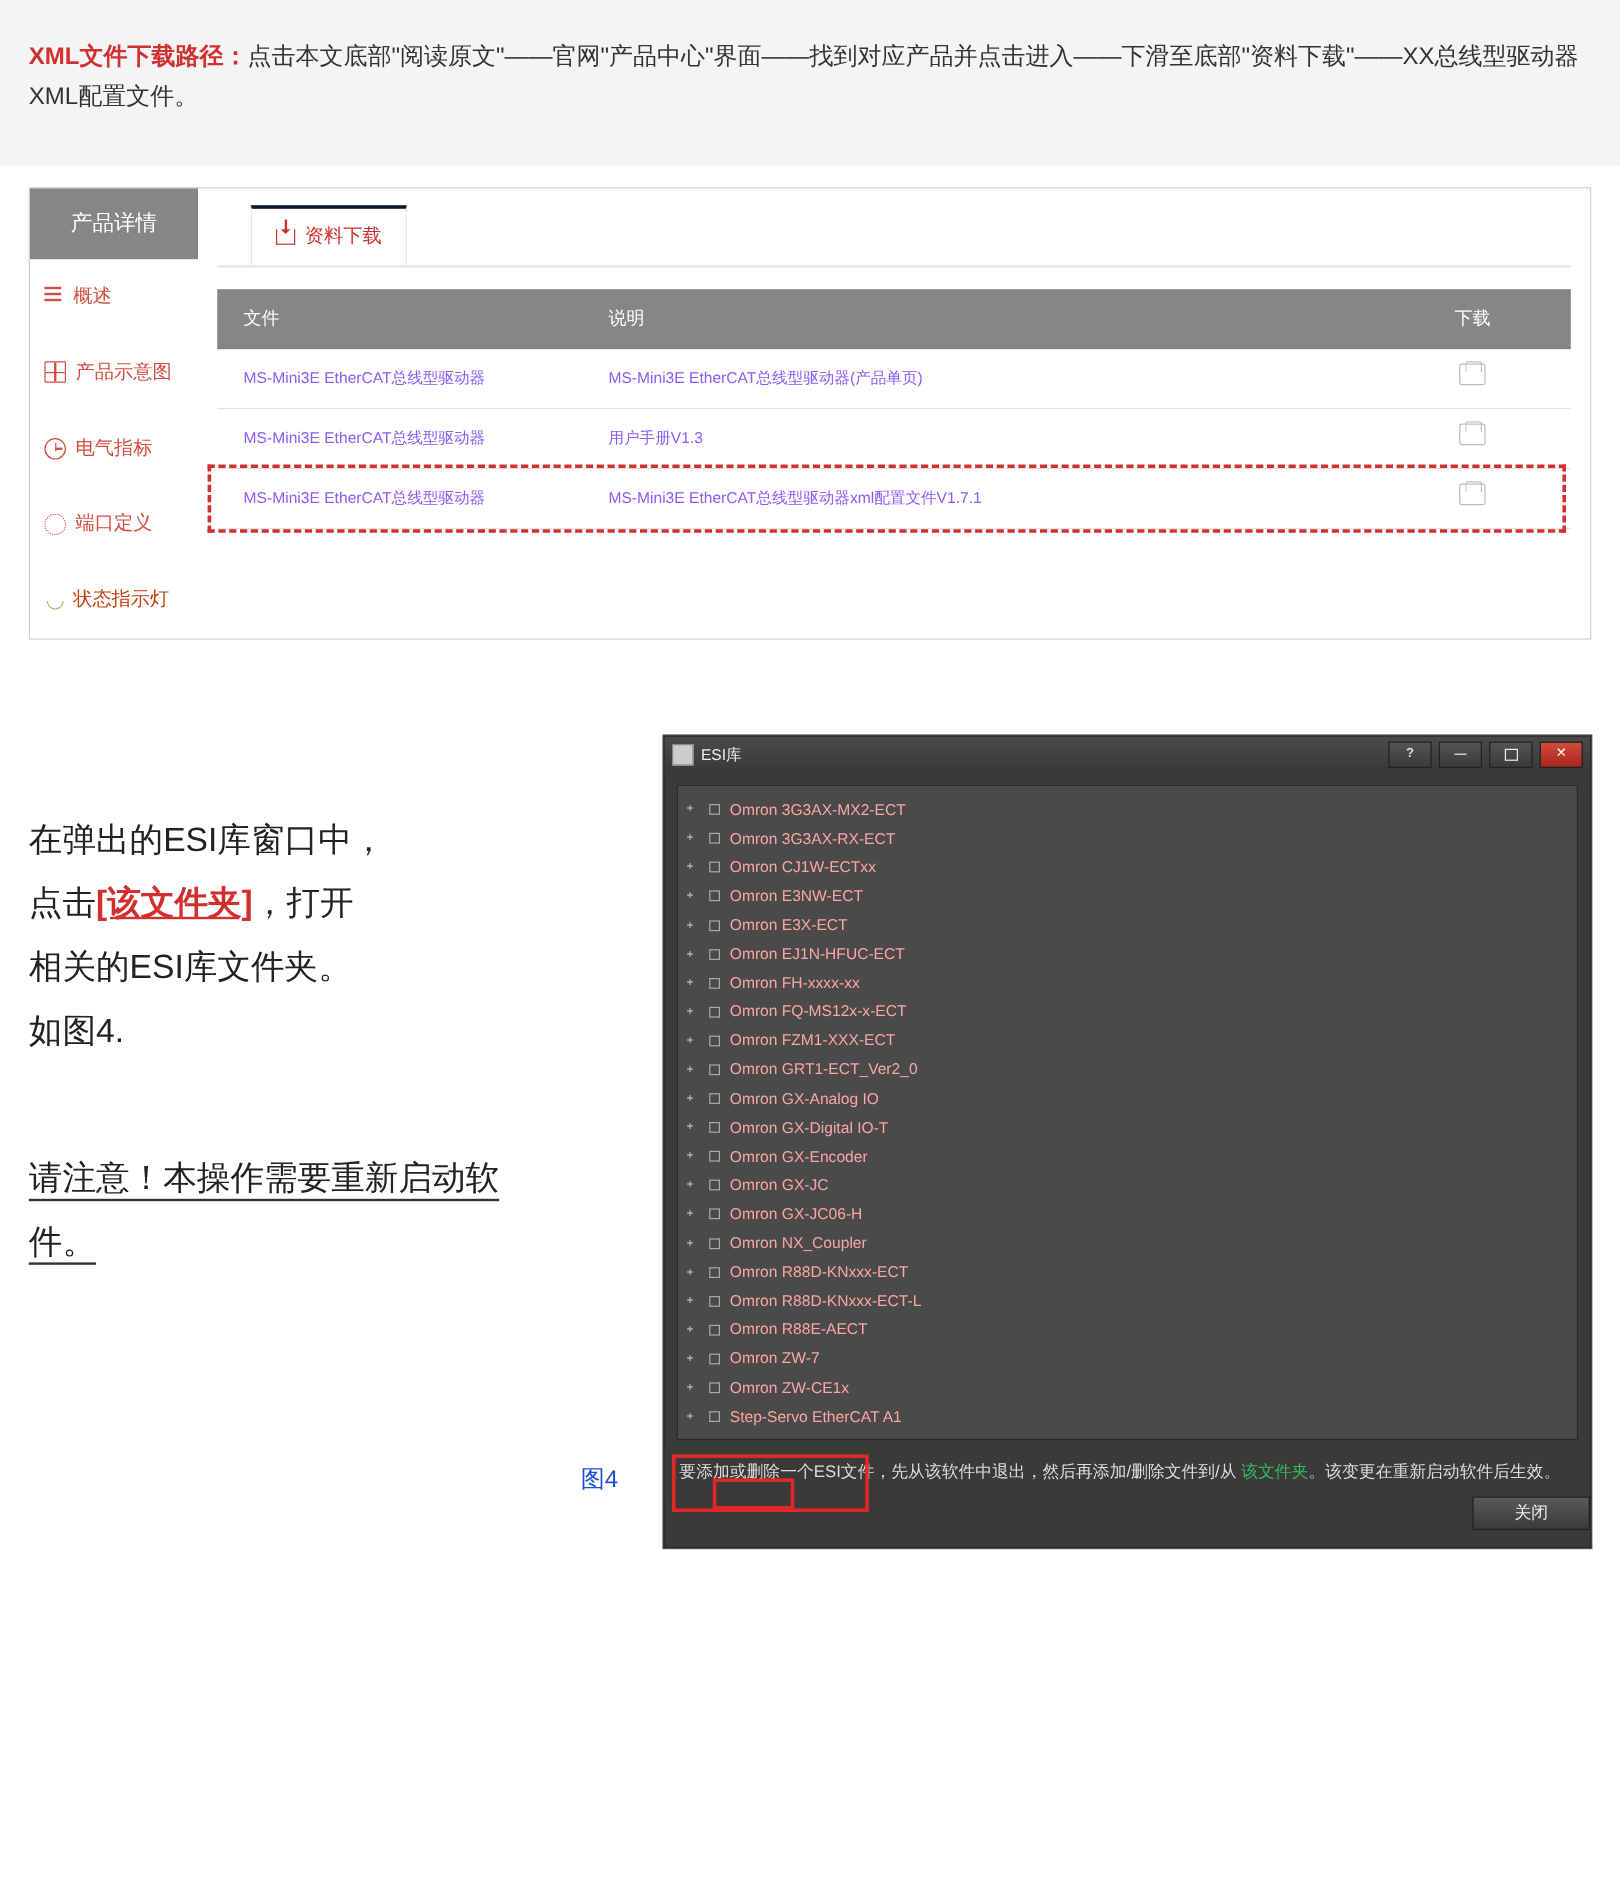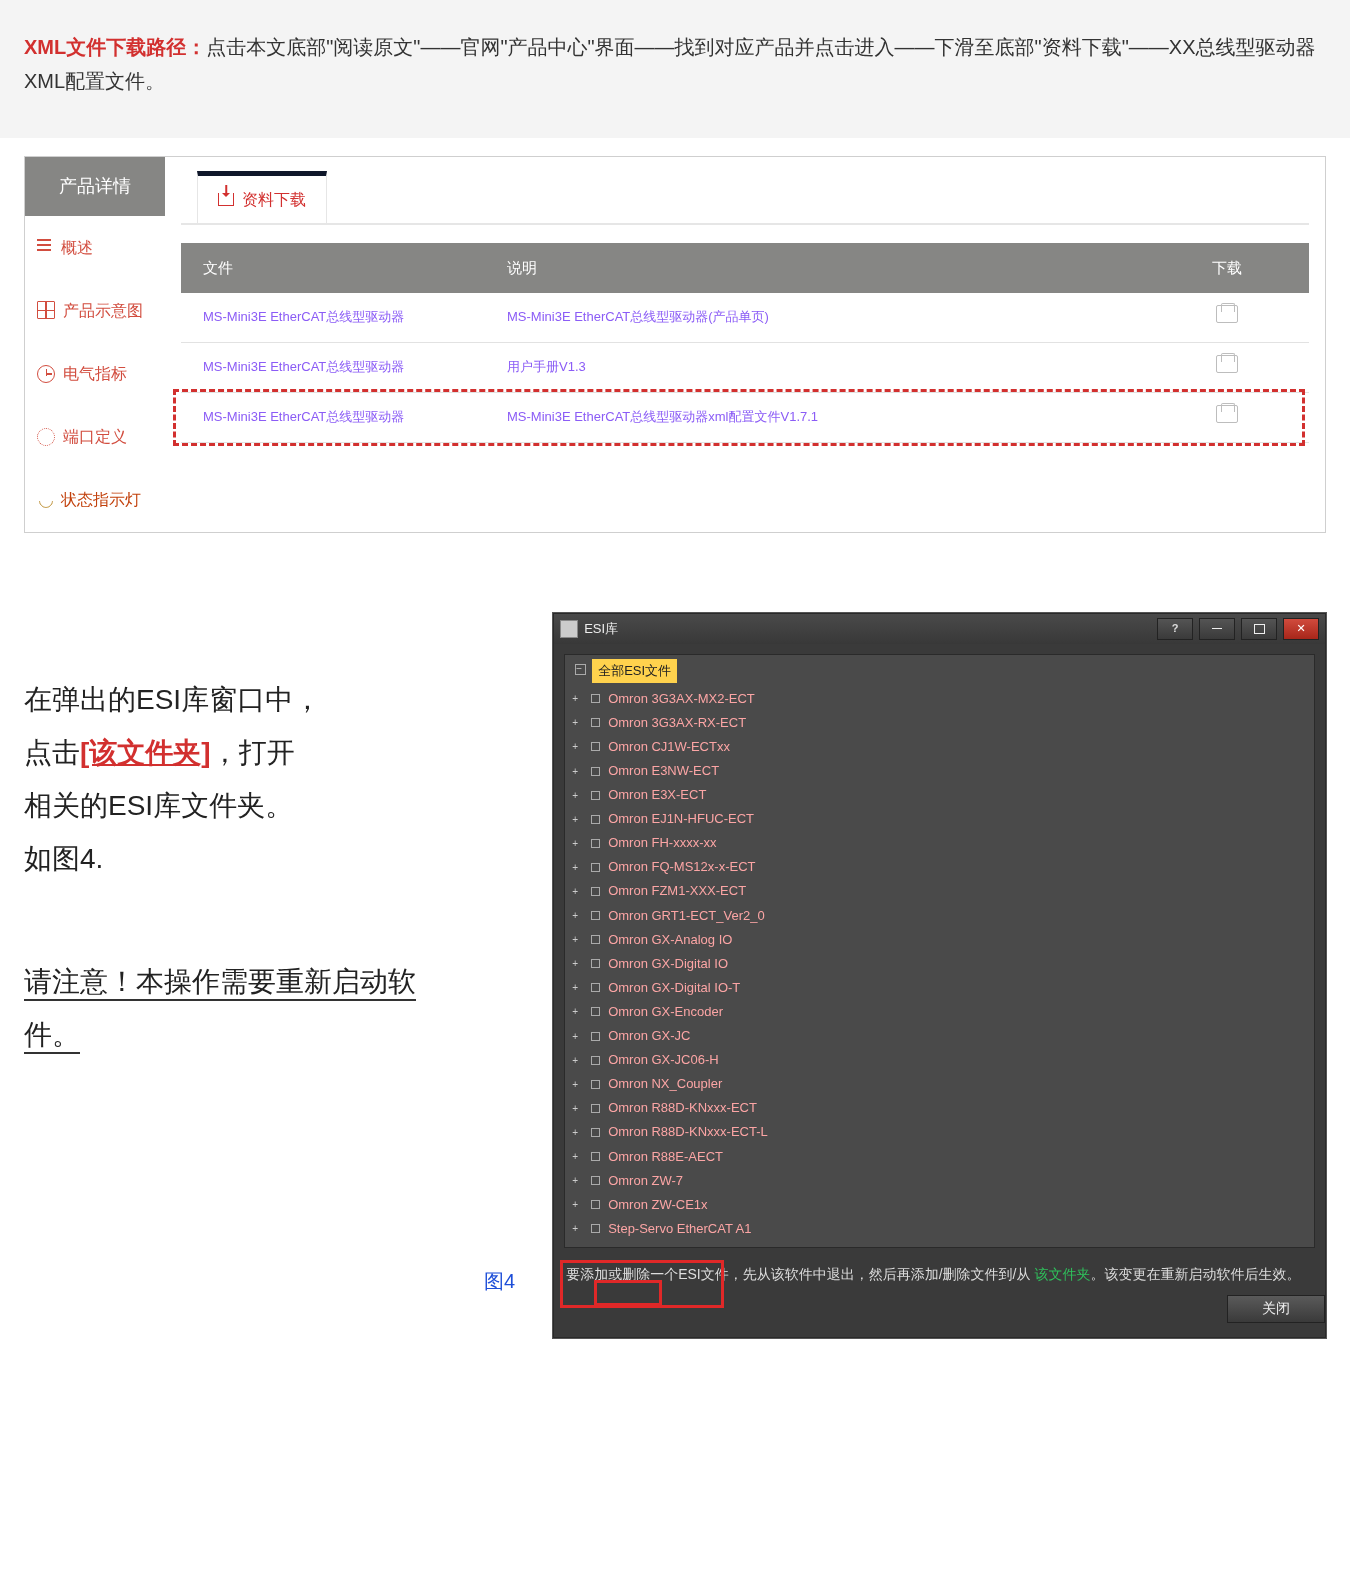--- a/index.html
+++ b/index.html
@@ -19,21 +19,21 @@
 .ic-grid::before{content:"";position:absolute;left:45%;top:0;bottom:0;width:1.5px;background:#d24d3f;}
 .ic-grid::after{content:"";position:absolute;top:45%;left:0;right:0;height:1.5px;background:#d24d3f;}
 .ic-clock{border:1.5px solid #d24d3f;border-radius:50%;position:relative;}
 .ic-clock::before{content:"";position:absolute;left:48%;top:20%;width:1.5px;height:45%;background:#d24d3f;}
 .ic-clock::after{content:"";position:absolute;left:48%;top:48%;width:40%;height:1.5px;background:#d24d3f;}
 .ic-gear{border:1.5px dotted #d24d3f;border-radius:50%;}
 .ic-wrench{position:relative;}
 .ic-wrench::before{content:"";position:absolute;left:2px;top:2px;width:12px;height:12px;border:1.5px solid #c9a45a;border-radius:50%;border-top-color:transparent;border-left-color:transparent;transform:rotate(45deg);}
 .main{flex:1;padding:14px 16px 24px 16px;}
 .tab-row{border-bottom:2px solid #e6e6e6;display:flex;margin-bottom:18px;}
-.tab{padding:10px 20px;font-size:16px;color:#d2302f;border-top:5px solid #0f172a;border-left:1px solid #e6e6e6;border-right:1px solid #e6e6e6;background:#fff;display:flex;align-items:center;gap:8px;margin-left:16px;}
+.tab{padding:10px 20px;font-size:16px;color:#d2302f;border-top:3px solid #0f172a;border-left:1px solid #e6e6e6;border-right:1px solid #e6e6e6;background:#fff;display:flex;align-items:center;gap:8px;margin-left:28px;}
 .tab .dl-ic{width:14px;height:12px;border:1.5px solid #d2302f;border-top:none;position:relative;display:inline-block;}
 .tab .dl-ic::before{content:"";position:absolute;left:50%;top:-8px;width:1.5px;height:10px;background:#d2302f;transform:translateX(-50%);}
 .tab .dl-ic::after{content:"";position:absolute;left:50%;top:0;transform:translateX(-50%);width:0;height:0;border-left:4px solid transparent;border-right:4px solid transparent;border-top:4px solid #d2302f;}
 .thead{display:flex;background:#868684;color:#fff;font-size:15px;}
 .th,.td{padding:12px 22px;}
 .col-file{flex:0 0 260px;}
 .col-desc{flex:1;}
 .col-dl{flex:0 0 120px;text-align:center;}
 .row{display:flex;border-bottom:1px solid #e2e2e2;font-size:13px;color:#8b5cf6;align-items:center;}
 .dl-pdf{width:20px;height:16px;border:1.5px solid #bdbdbd;border-radius:2px;display:inline-block;position:relative;}
@@ -155,34 +155,32 @@
     <div class="win">
       <div class="titlebar">
         <span class="ico"></span>
         <span class="title">ESI库</span>
         <span class="wbtn help">?</span>
         <span class="wbtn min"></span>
         <span class="wbtn max"></span>
         <span class="wbtn close"></span>
       </div>
       <div class="tree">
-        <div class="tree-root-row"><span class="tree-root">全部ESI文件</span></div>
         <div class="tree-items" id="tree-items">
             <div class="tree-item">Omron 3G3AX-MX2-ECT</div>
             <div class="tree-item">Omron 3G3AX-RX-ECT</div>
             <div class="tree-item">Omron CJ1W-ECTxx</div>
             <div class="tree-item">Omron E3NW-ECT</div>
             <div class="tree-item">Omron E3X-ECT</div>
             <div class="tree-item">Omron EJ1N-HFUC-ECT</div>
             <div class="tree-item">Omron FH-xxxx-xx</div>
             <div class="tree-item">Omron FQ-MS12x-x-ECT</div>
             <div class="tree-item">Omron FZM1-XXX-ECT</div>
             <div class="tree-item">Omron GRT1-ECT_Ver2_0</div>
             <div class="tree-item">Omron GX-Analog IO</div>
-            <div class="tree-item">Omron GX-Digital IO</div>
             <div class="tree-item">Omron GX-Digital IO-T</div>
             <div class="tree-item">Omron GX-Encoder</div>
             <div class="tree-item">Omron GX-JC</div>
             <div class="tree-item">Omron GX-JC06-H</div>
             <div class="tree-item">Omron NX_Coupler</div>
             <div class="tree-item">Omron R88D-KNxxx-ECT</div>
             <div class="tree-item">Omron R88D-KNxxx-ECT-L</div>
             <div class="tree-item">Omron R88E-AECT</div>
             <div class="tree-item">Omron ZW-7</div>
             <div class="tree-item">Omron ZW-CE1x</div>

